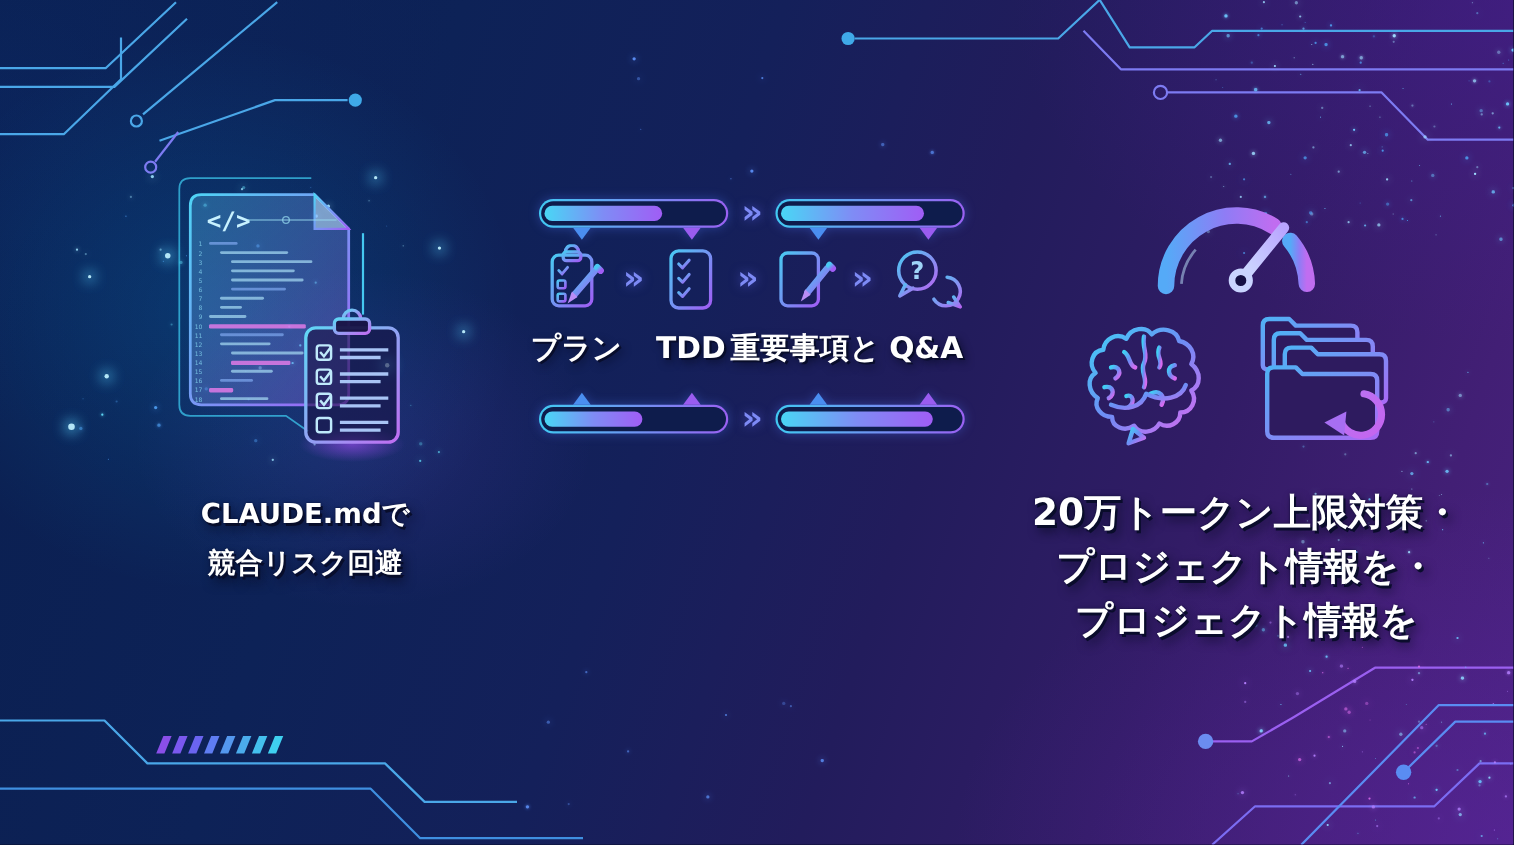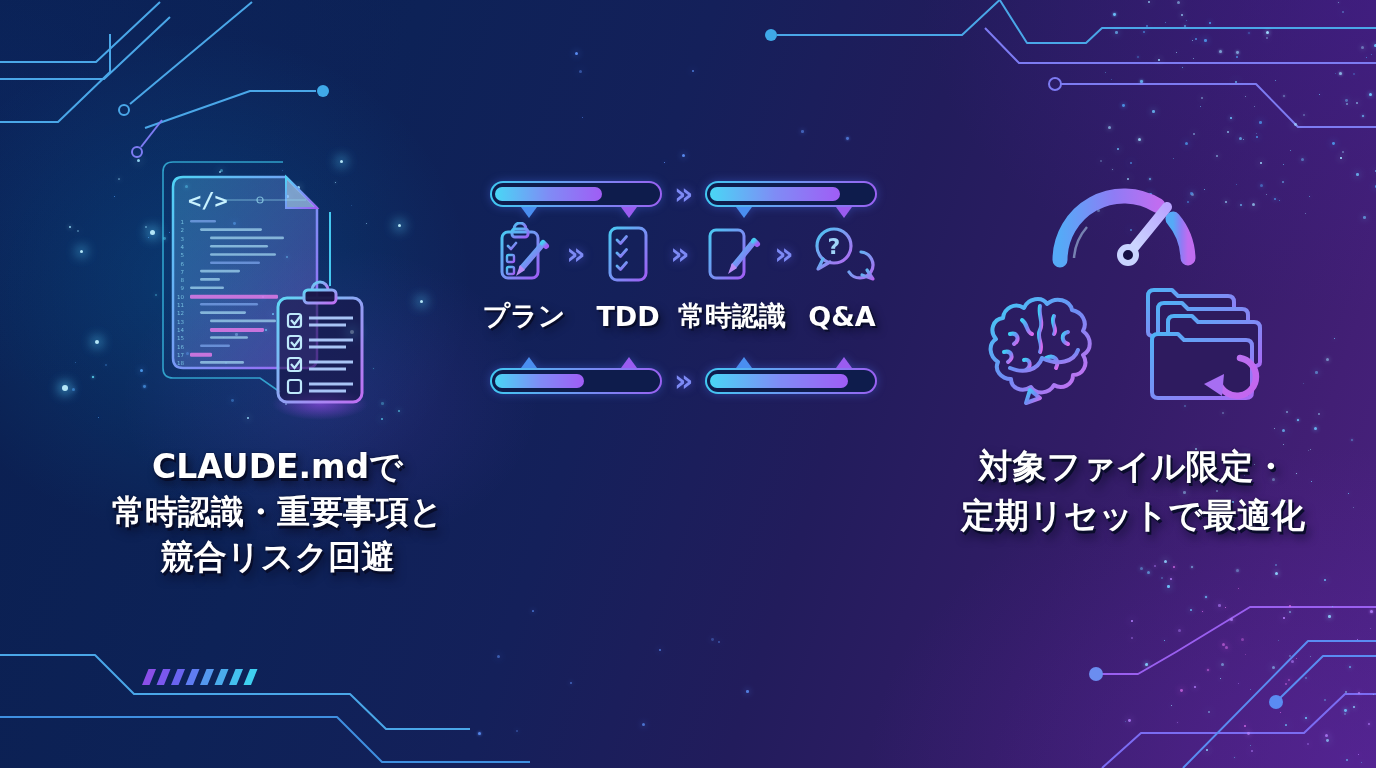--- a/index.html
+++ b/index.html
@@ -16,21 +16,21 @@
     radial-gradient(600px 420px at 0% 12%, rgba(12,45,110,.35), transparent 70%);}
   svg{display:block}
   .circuits,.icon-svg{position:absolute;}
   .circuits{left:0;top:0;}
   .dot{position:absolute;border-radius:50%;pointer-events:none;}
 
   
   .caption{position:absolute;text-align:center;color:#fff;font-weight:bold;
     text-shadow:2px 3px 0 rgba(8,12,40,.92), 4px 6px 10px rgba(5,8,30,.75), 0 0 2px rgba(8,12,40,.8);
     white-space:nowrap;}
-  .caption-left{left:95px;top:444px;width:365px;font-size:33px;line-height:45px;}
+  .caption-left{left:95px;top:444px;width:365px;font-size:25px;line-height:45px;}
   .caption-mid{left:478px;top:442px;width:414px;font-size:35px;line-height:48px;}
   .caption-right{left:916px;top:442px;width:434px;font-size:34px;line-height:49px;}
 
   
   .pill-row{position:absolute;display:flex;align-items:center;gap:12px;}
   .pill-row-top{left:490px;top:179px;}
   .pill-row-bottom{left:490px;top:366px;}
   .pill{position:relative;width:172px;height:26px;border-radius:14px;padding:2px;box-sizing:border-box;
     background:linear-gradient(90deg,#41c9f2,#9a61f2);
     filter:drop-shadow(0 0 5px rgba(80,120,255,.35));}
@@ -580,21 +580,21 @@
       <g stroke="url(#gi4)" stroke-width="3.2" stroke-linecap="round" stroke-linejoin="round">
         <circle cx="30" cy="24" r="17"></circle>
         <path d="M 19,37 L 14,47 L 26,40"></path>
         <path d="M 57,30 a 13,13 0 1 1 -12,20"></path>
         <path d="M 63,48 L 69,57 L 58,53"></path>
       </g>
       <text x="30" y="32" font-size="22" font-weight="bold" text-anchor="middle" fill="#9fd4f8">?</text>
     </svg>
     <span class="step-label" style="grid-column:1">プラン</span>
     <span class="step-label" style="grid-column:3">TDD</span>
-    <span class="step-label" style="grid-column:5">常時認識</span>
+    <span class="step-label" style="grid-column:5">重要事項と</span>
     <span class="step-label" style="grid-column:7">Q&amp;A</span>
   </div>
 
   <div class="pill-row pill-row-bottom">
     <div class="pill">
       <div class="pill-inner">
           <div class="pill-fill" style="width: 55%;"></div>
         </div>
       <span class="tri a"></span>
         <span class="tri b"></span>
@@ -668,20 +668,20 @@
       <path d="M 20,61 L 20,23 Q 20,17 26,17 L 44,17 L 50,23 L 104,23 Q 110,23 110,29 L 110,61 Q 110,65 104,65 L 26,65 Q 20,65 20,61 Z"></path>
       <path d="M 30,76 L 30,36 Q 30,30 36,30 L 54,30 L 60,36 L 116,36 Q 122,36 122,42 L 122,76 Q 122,80 116,80 L 36,80 Q 30,80 30,76 Z"></path>
       <path d="M 14,106 L 14,54 Q 14,48 20,48 L 40,48 L 46,54 L 108,54 Q 114,54 114,60 L 114,106 Q 114,112 108,112 L 20,112 Q 14,112 14,106 Z"></path>
     </g>
     <path d="M 81,97 A 19,19 0 1 0 102,72" stroke="url(#gf2)" stroke-width="6.5" stroke-linecap="round"></path>
     <path d="M 86,88 L 66,98 L 84,110 Z" fill="#a76ef2"></path>
   </svg>
 
   <div class="caption caption-left">
     <div>CLAUDE.mdで</div>
-    <div>常時認識・重要事項と</div>
     <div>競合リスク回避</div>
   </div>
   <div class="caption caption-right">
-    <div>対象ファイル限定・</div>
-    <div>定期リセットで最適化</div>
+    <div>20万トークン上限対策・</div>
+    <div>プロジェクト情報を・</div>
+    <div>プロジェクト情報を</div>
   </div>
 </div>
 
 </body></html>

